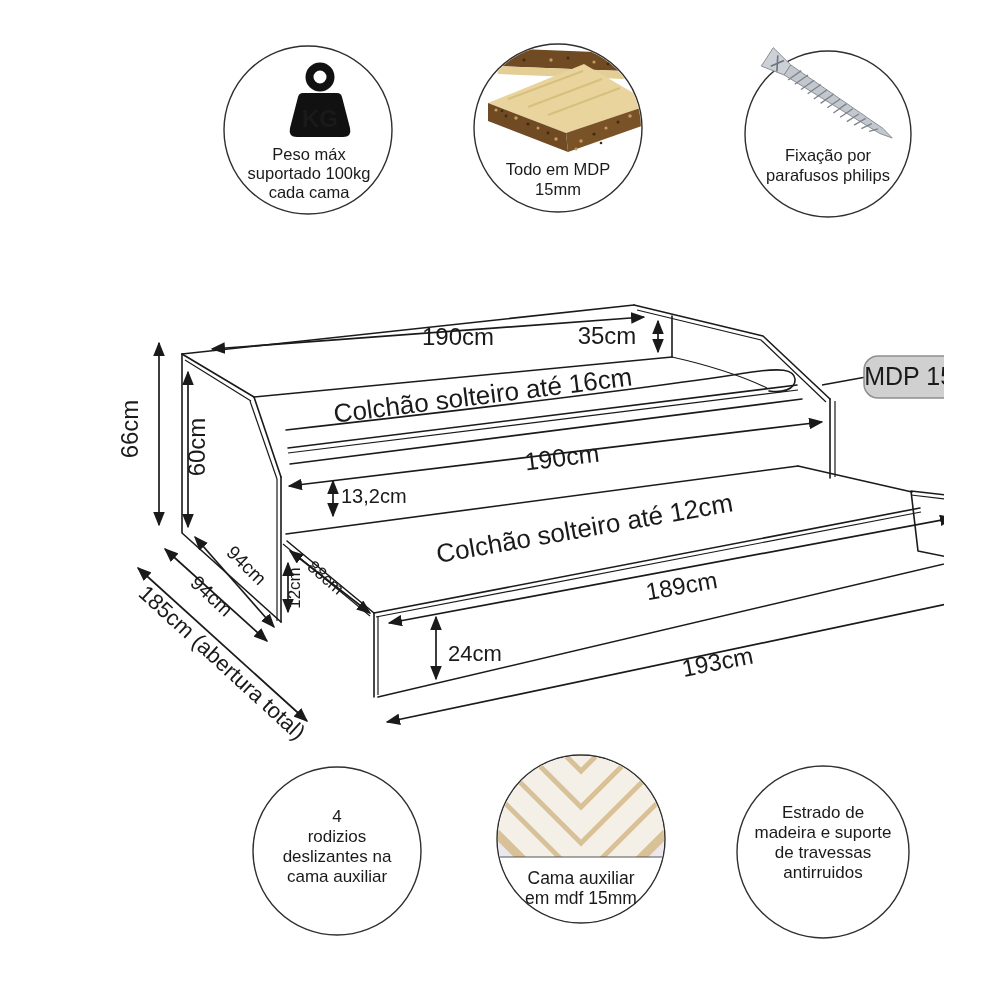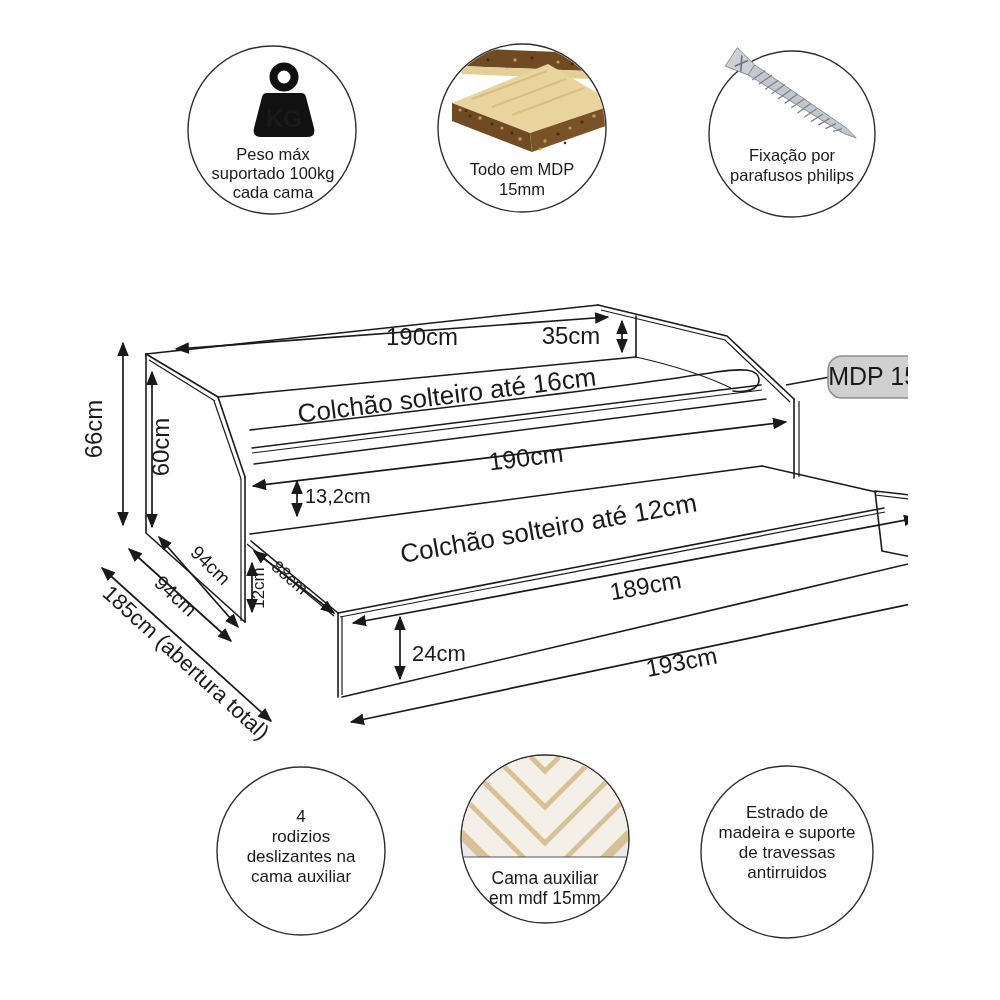--- a/index.html
+++ b/index.html
@@ -1,17 +1,17 @@
 <!DOCTYPE html>
 <html><head>
 <meta charset="utf-8">
 <style>
   html,body{margin:0;padding:0;background:#ffffff;}
   .page{position:relative;width:908px;height:1000px;background:#fff;overflow:hidden;
-        font-family:"Liberation Sans", sans-serif;}
+        font-family:"Liberation Sans", sans-serif;padding-left:36px;}
   svg{display:block;}
   text{fill:#1a1a1a;font-family:"Liberation Sans", sans-serif;}
   .struct{fill:none;stroke:#1a1a1a;stroke-width:1.6;stroke-linejoin:round;stroke-linecap:round;}
   .thin{fill:none;stroke:#1a1a1a;stroke-width:1.2;}
   .dim{stroke:#1a1a1a;stroke-width:1.7;}
   .badge{fill:#ffffff;stroke:#2f2f2f;stroke-width:1.4;}
   .dimtxt{font-size:24px;}
   .grain{stroke:#d8bf7e;stroke-width:2;fill:none;}
 </style>
 </head>

